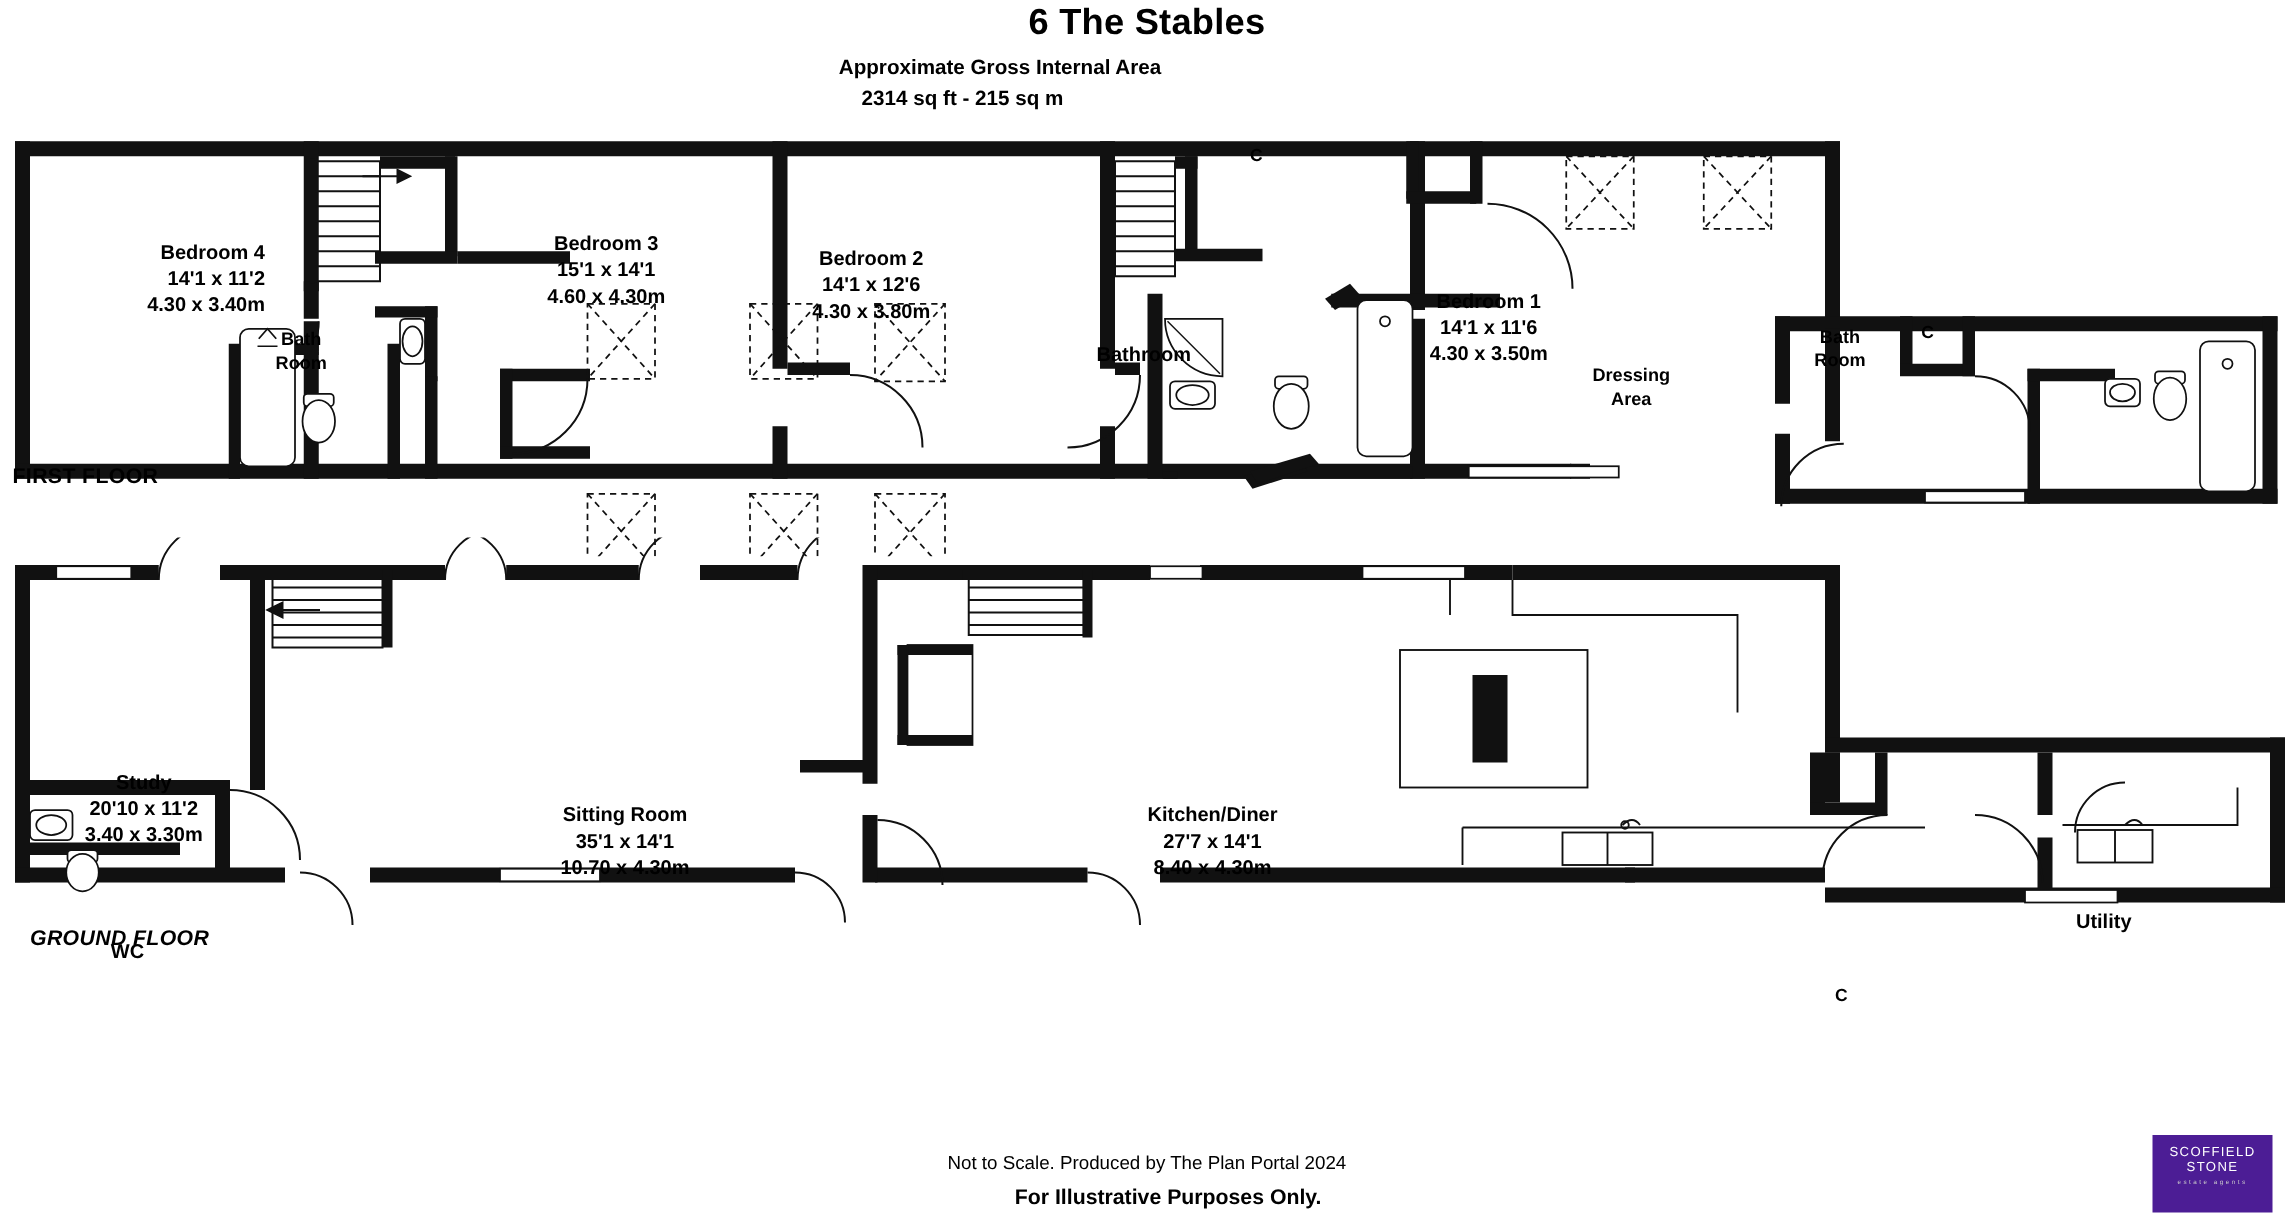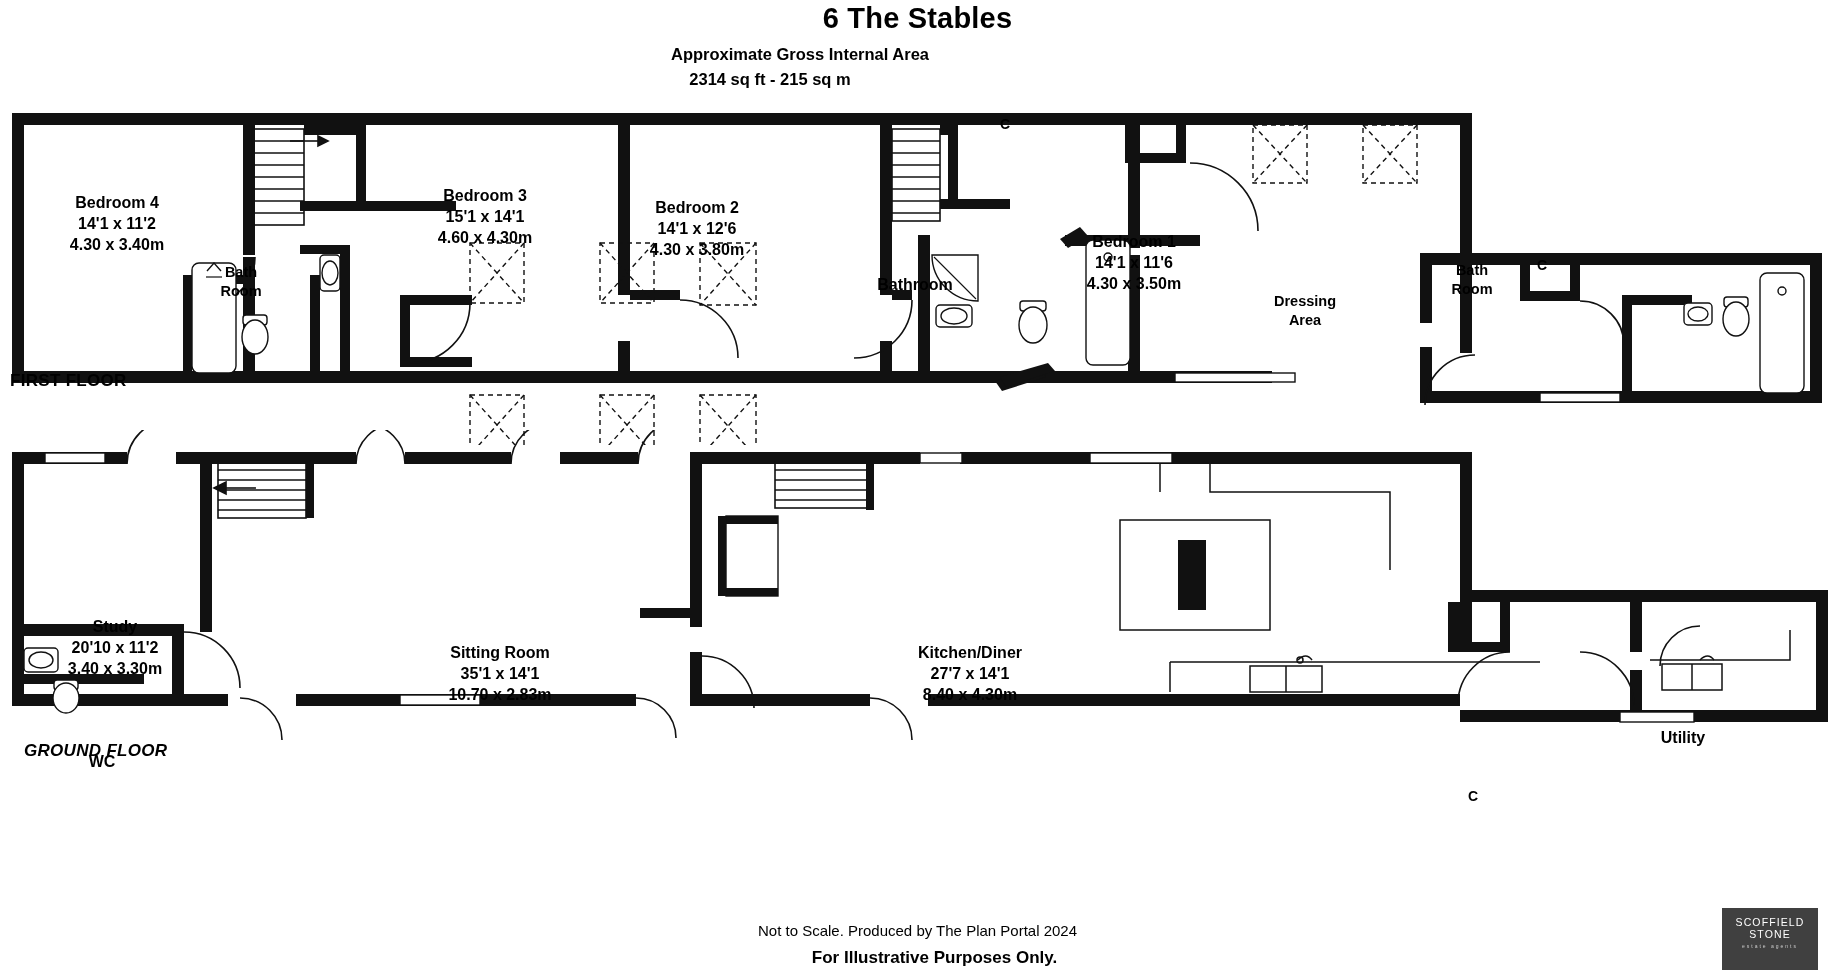--- a/index.html
+++ b/index.html
@@ -71,21 +71,21 @@
     font-weight: bold;
     padding-left: 17px;
   }
   
   .logo {
     position: absolute;
     left: 1722px;
     top: 908px;
     width: 96px;
     height: 62px;
-    background: #404040;
+    background: #4c1d95;
     color: #ffffff;
     text-align: center;
     padding-top: 8px;
     box-sizing: border-box;
   }
   .logo .l1 { font-size: 10.5px; letter-spacing: 1.1px; }
   .logo .l2 { font-size: 10.5px; letter-spacing: 1.1px; }
   .logo .l3 { font-size: 5px; letter-spacing: 2px; margin-top: 3px; color:#cccccc;}
   
   .room {
@@ -293,21 +293,21 @@
     <g stroke="#111" stroke-width="1.4" fill="#fff">
       <rect x="1760" y="168" width="44" height="120" rx="7"></rect>
       <circle cx="1782" cy="186" r="4"></circle>
       <rect x="1724" y="192" width="24" height="10" rx="3"></rect>
       <ellipse cx="1736" cy="214" rx="13" ry="17"></ellipse>
       <rect x="1684" y="198" width="28" height="22" rx="4"></rect>
       <ellipse cx="1698" cy="209" rx="10" ry="7"></ellipse>
     </g>
   </svg>
 
-  <div class="room" style="left:22px; top:192px; width:190px;">
+  <div class="room" style="left:22px; top:192px; width:190px;text-align:right;">
     <div class="nm">Bedroom 4</div>
     <div class="d1">14'1 x 11'2</div>
     <div class="d2">4.30 x 3.40m</div>
   </div>
   <div class="room small" style="left:196px; top:263px; width:90px;">
     <div class="nm">Bath</div>
     <div class="nm">Room</div>
   </div>
   <div class="room" style="left:390px; top:185px; width:190px;">
     <div class="nm">Bedroom 3</div>
@@ -315,21 +315,21 @@
     <div class="d2">4.60 x 4.30m</div>
   </div>
   <div class="room" style="left:602px; top:197px; width:190px;">
     <div class="nm">Bedroom 2</div>
     <div class="d1">14'1 x 12'6</div>
     <div class="d2">4.30 x 3.80m</div>
   </div>
   <div class="room" style="left:840px; top:274px; width:150px;">
     <div class="nm">Bathroom</div>
   </div>
-  <div class="room" style="left:1039px; top:231px; width:190px;">
+  <div class="room" style="left:1096px; top:231px; width:190px;">
     <div class="nm">Bedroom 1</div>
     <div class="d1">14'1 x 11'6</div>
     <div class="d2">4.30 x 3.50m</div>
   </div>
   <div class="room small" style="left:1250px; top:292px; width:110px;">
     <div class="nm">Dressing</div>
     <div class="nm">Area</div>
   </div>
   <div class="room small" style="left:1432px; top:261px; width:80px;">
     <div class="nm">Bath</div>
@@ -471,21 +471,21 @@
     <div class="nm">Study</div>
     <div class="d1">20'10 x 11'2</div>
     <div class="d2">3.40 x 3.30m</div>
   </div>
   <div class="room" style="left:62px; top:751px; width:80px;">
     <div class="nm">WC</div>
   </div>
   <div class="room" style="left:375px; top:642px; width:250px;">
     <div class="nm">Sitting Room</div>
     <div class="d1">35'1 x 14'1</div>
-    <div class="d2">10.70 x 2.83m</div>
+    <div class="d2">10.70 x 4.30m</div>
   </div>
   <div class="room" style="left:845px; top:642px; width:250px;">
     <div class="nm">Kitchen/Diner</div>
     <div class="d1">27'7 x 14'1</div>
     <div class="d2">8.40 x 4.30m</div>
   </div>
   <div class="room" style="left:1628px; top:727px; width:110px;">
     <div class="nm">Utility</div>
   </div>
   <div class="cl" style="left:1468px; top:788px;">C</div>

